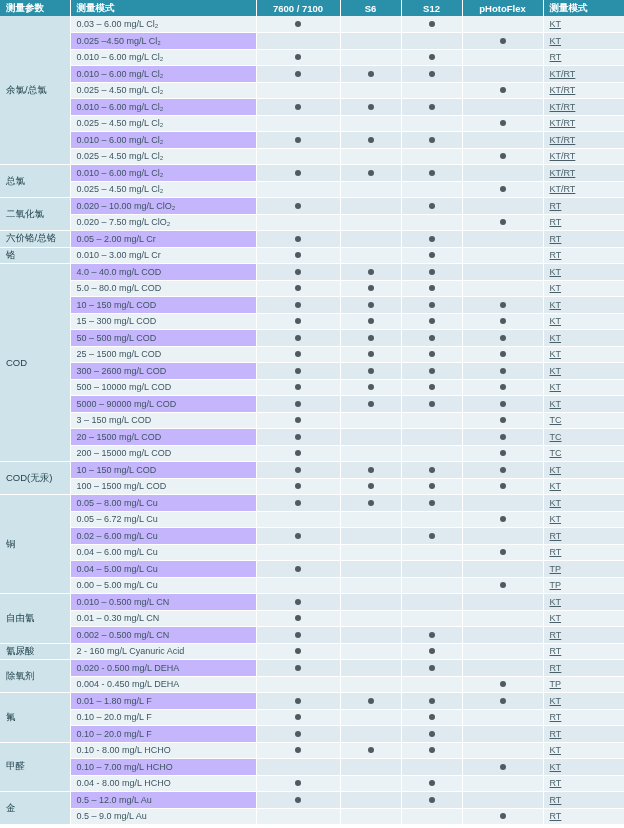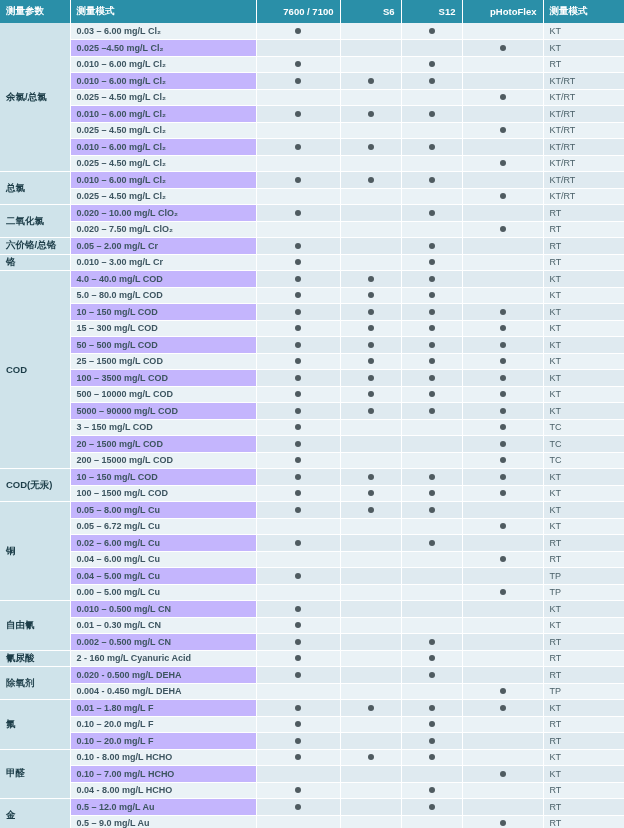--- a/index.html
+++ b/index.html
@@ -18,69 +18,69 @@
   table {
     border-collapse: collapse;
     width: 624px;
     table-layout: fixed;
   }
   thead th {
     background: #2a8fa8;
     color: #ffffff;
     font-size: 9.5px;
     font-weight: bold;
-    height: 23px;
+    height: 16px;
     padding: 0 6px;
     text-align: left;
     border-right: 1px solid #ffffff;
     vertical-align: middle;
   }
-  thead th.ctr { text-align: right; }
+  thead th.ctr { text-align: center; }
   col.c-param  { width: 70px; }
   col.c-range  { width: 186px; }
   col.c-m1     { width: 84px; }
   col.c-m2     { width: 61px; }
   col.c-m3     { width: 61px; }
   col.c-m4     { width: 81px; }
   col.c-mode   { width: 81px; }
 
   tbody td {
     height: 16.5px;
     padding: 0 6px;
     vertical-align: middle;
     border-bottom: 1px solid #ffffff;
     border-right: 1px solid #ffffff;
     white-space: nowrap;
     overflow: hidden;
   }
   td.param {
     background: #cfe3ea;
     color: #1c3d48;
-    font-weight: bold;
+    font-weight: normal;
     font-size: 9.5px;
     text-align: left;
     border-bottom: 1px solid #ffffff;
   }
   td.range {
     background: #eaf2f6;
     color: #3d5560;
     font-size: 9px;
-    font-weight: bold;
   }
   td.range.alt { background: #c4b5fd; }
   td.dot {
     background: #eaf2f6;
     text-align: center;
   }
   td.dot.alt { background: #dfeaf0; }
   td.mode {
     background: #eaf2f6;
     color: #4a6068;
     font-size: 9px;
     text-align: left;
+    text-decoration: underline;
   }
   td.mode.alt { background: #dfeaf0; }
   .bullet {
     display: inline-block;
     width: 6px; height: 6px;
     border-radius: 50%;
     background: #4f5b60;
   }
 </style>
 </head>
@@ -276,21 +276,21 @@
       </tr>
       <tr>
         <td class="range">25 – 1500 mg/L COD</td>
         <td class="dot"><span class="bullet"></span></td>
         <td class="dot"><span class="bullet"></span></td>
         <td class="dot"><span class="bullet"></span></td>
         <td class="dot"><span class="bullet"></span></td>
         <td class="mode">KT</td>
       </tr>
       <tr>
-        <td class="range alt">100 – 3500 mg/L COD</td>
+        <td class="range alt">300 – 2600 mg/L COD</td>
         <td class="dot alt"><span class="bullet"></span></td>
         <td class="dot alt"><span class="bullet"></span></td>
         <td class="dot alt"><span class="bullet"></span></td>
         <td class="dot alt"><span class="bullet"></span></td>
         <td class="mode alt">KT</td>
       </tr>
       <tr>
         <td class="range">500 – 10000 mg/L COD</td>
         <td class="dot"><span class="bullet"></span></td>
         <td class="dot"><span class="bullet"></span></td>

